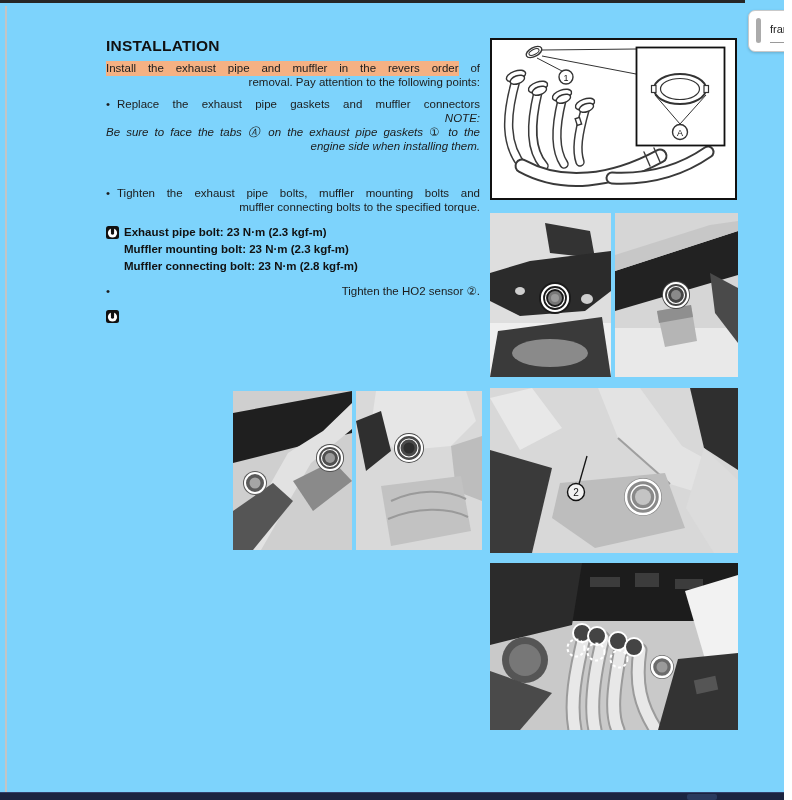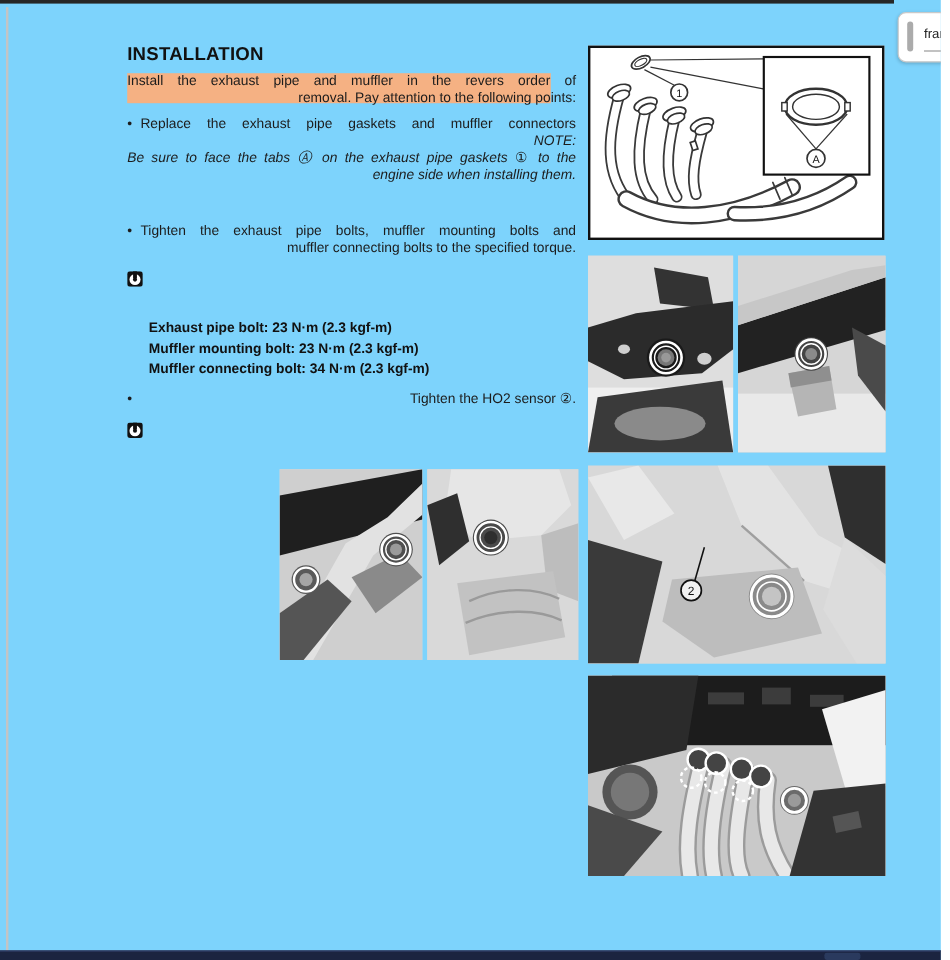--- a/index.html
+++ b/index.html
@@ -14,30 +14,30 @@
   .frame-tooltip{position:absolute;left:748px;top:10px;width:80px;height:40px;background:#fff;
         border:1px solid #c9c9c9;border-radius:7px;box-shadow:0 1px 3px rgba(0,0,0,.18);}
   .grab-bar{position:absolute;left:7px;top:7px;width:5px;height:25px;background:#ababab;border-radius:2.5px;}
   .tt-text{position:absolute;left:21px;top:12px;font-size:11px;color:#222;white-space:nowrap;}
   .tt-underline{position:absolute;left:21px;top:31px;width:60px;height:1px;background:#9a9a9a;}
   
   .text-col{position:absolute;left:106px;top:38px;width:374px;font-size:11.5px;line-height:14px;color:#1c1c1c;}
   .heading{font-size:15.5px;line-height:16px;font-weight:bold;color:#111;margin:0 0 7px 0;letter-spacing:.2px;}
   .jline{text-align:justify;text-align-last:justify;}
   .lline{text-align:right;}
-  mark.hl{background:#f5b183;color:inherit;padding:1px 0 12px 0;}
+  mark.hl{background:#f5b183;color:inherit;padding:1px 0 2px 0;}
   .bullet-row{display:flex;margin-top:8px;}
   .bullet-row.tighten{margin-top:33px;}
   .bullet-row.ho2{margin-top:9px;}
   .bullet-glyph{width:11px;flex:none;}
   .bullet-text{flex:1;}
   .note-block{font-style:italic;}
   .spec-block{display:flex;margin-top:10px;}
   .spec-icon{width:13px;height:13px;flex:none;margin:2px 5px 0 0;}
-  .spec-lines{font-weight:bold;font-size:11.5px;line-height:17px;color:#111;margin-top:42px;}
+  .spec-lines{font-weight:bold;font-size:11.5px;line-height:17px;color:#111;}
   
   .figure{position:absolute;}
   .diagram-box{left:490px;top:38px;width:247px;height:162px;border:2px solid #111;box-sizing:border-box;background:#fff;}
   .photo{background:#d9d9d9;}
   svg{display:block;}
 </style>
 </head>
 <body>
 
 <div class="page">
@@ -85,21 +85,21 @@
     <div class="spec-block">
       <svg class="spec-icon" viewBox="0 0 13 13">
         <rect width="13" height="13" rx="2.5" fill="#111"></rect>
         <circle cx="6.5" cy="7" r="4.6" fill="#fff"></circle>
         <rect x="4.9" y="0" width="3.2" height="6" fill="#111"></rect>
         <circle cx="6.5" cy="7" r="1.7" fill="#111"></circle>
       </svg>
       <div class="spec-lines">
         <div>Exhaust pipe bolt: 23 N·m (2.3 kgf-m)</div>
         <div>Muffler mounting bolt: 23 N·m (2.3 kgf-m)</div>
-        <div>Muffler connecting bolt: 34 N·m (2.3 kgf-m)</div>
+        <div>Muffler connecting bolt: 23 N·m (2.8 kgf-m)</div>
       </div>
     </div>
 
     <div class="bullet-row ho2">
       <span class="bullet-glyph">•</span>
       <div class="bullet-text">
         <div class="lline">Tighten the HO2 sensor ②.</div>
       </div>
     </div>
 

